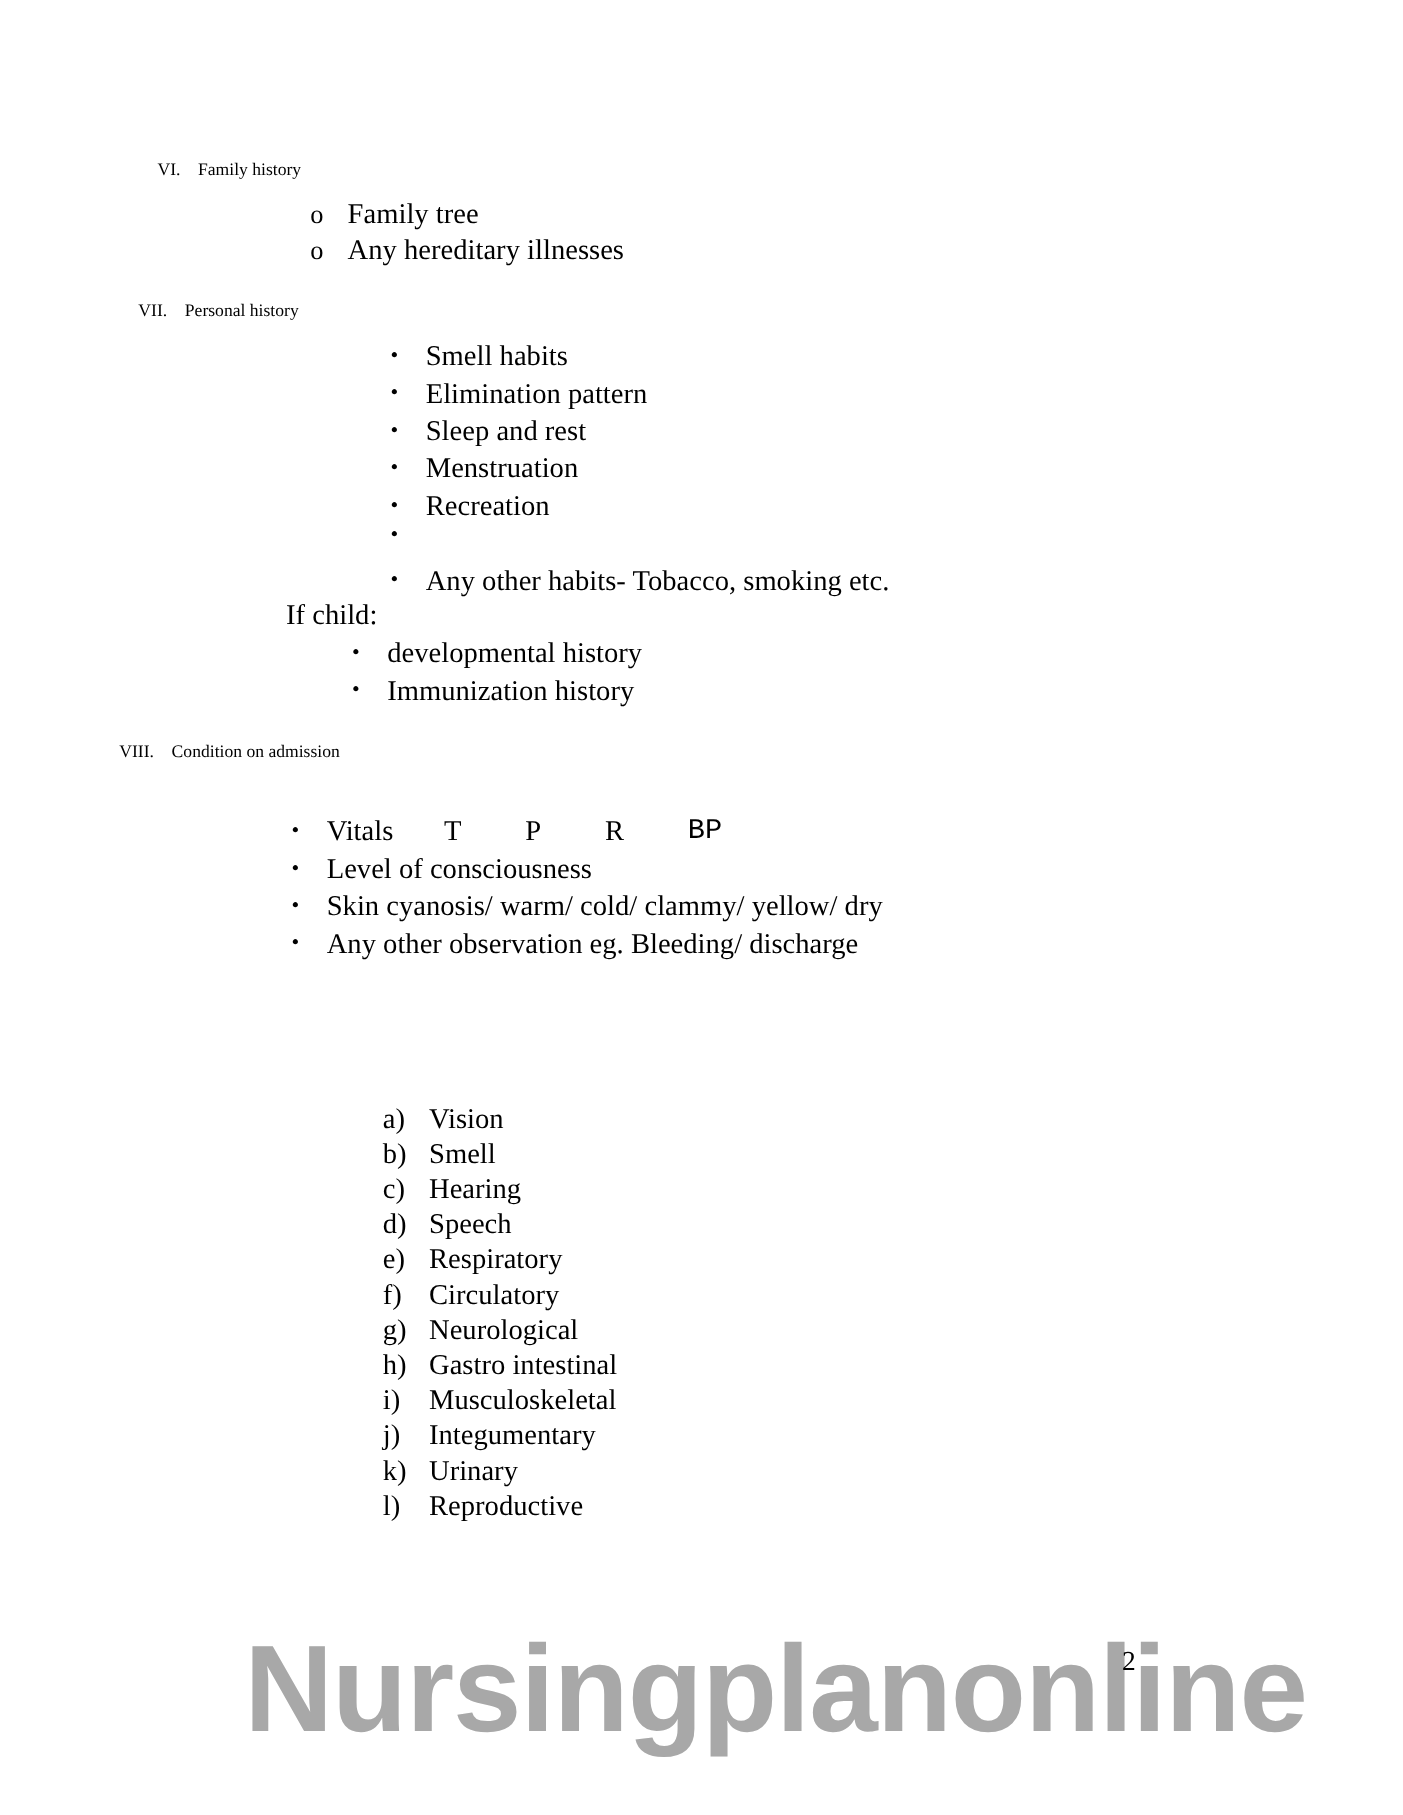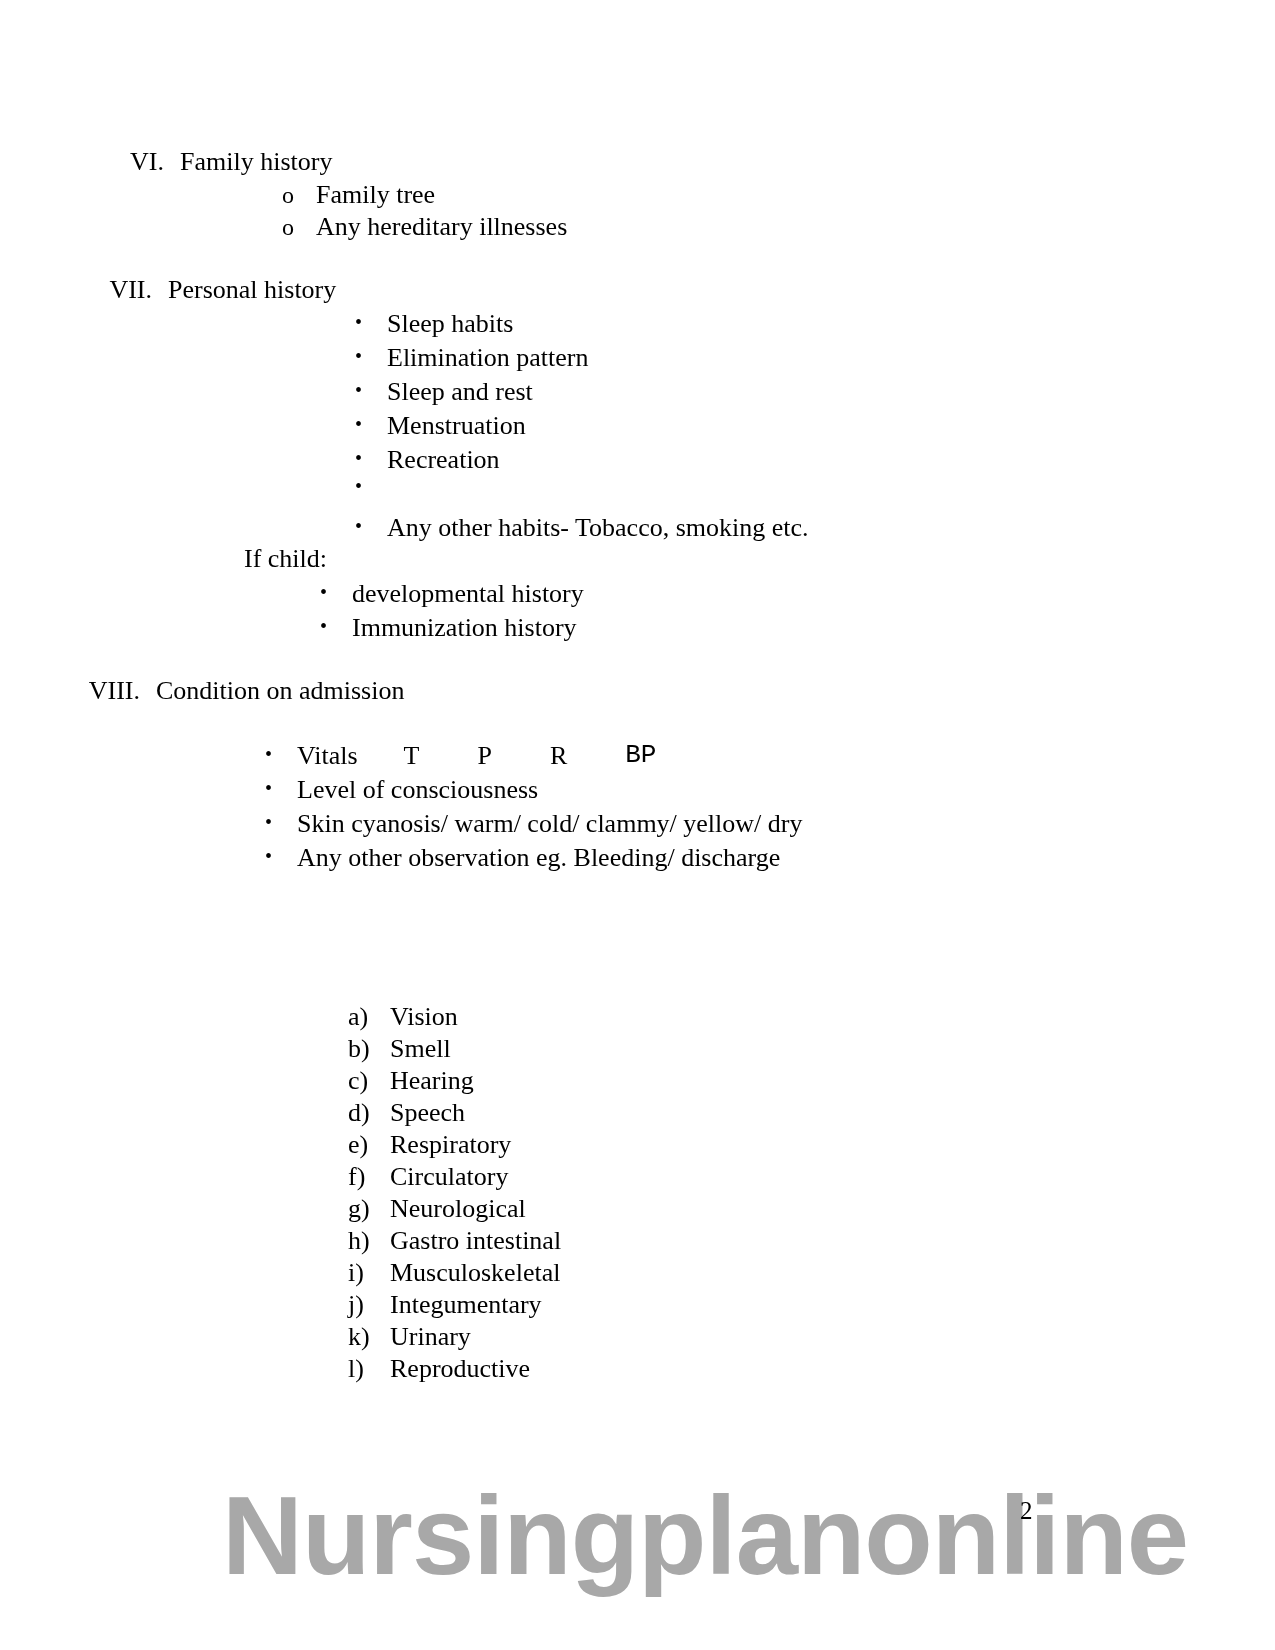--- a/index.html
+++ b/index.html
@@ -21,21 +21,21 @@
     inset: 0;
     width: 1275px;
     height: 1650px;
   }
 
   
   .section {
     position: absolute;
     display: flex;
     align-items: center;
-    font-size: 26px;
+    font-size: 16px;
     line-height: 1.28;
     white-space: nowrap;
   }
   .section .numeral {
     width: 72px;
     text-align: right;
     flex: 0 0 72px;
   }
   .section .heading {
     padding-left: 16px;
@@ -133,21 +133,21 @@
     <span class="txt">Any hereditary illnesses</span>
   </div>
 
   <div class="section" style="left:80px; top:273px;">
     <span class="numeral">VII.</span>
     <span class="heading">Personal history</span>
   </div>
 
   <div class="line bullet-filled" style="left:355px; top:307px;">
     <span class="marker">•</span>
-    <span class="txt">Sleep habits</span>
+    <span class="txt">Smell habits</span>
   </div>
   <div class="line bullet-filled" style="left:355px; top:341px;">
     <span class="marker">•</span>
     <span class="txt">Elimination pattern</span>
   </div>
   <div class="line bullet-filled" style="left:355px; top:375px;">
     <span class="marker">•</span>
     <span class="txt">Sleep and rest</span>
   </div>
   <div class="line bullet-filled" style="left:355px; top:409px;">
@@ -159,21 +159,21 @@
     <span class="txt">Recreation</span>
   </div>
   <div class="line bullet-filled" style="left:355px; top:477px;">
     <span class="marker">•</span>
   </div>
   <div class="line bullet-filled" style="left:355px; top:511px;">
     <span class="marker">•</span>
     <span class="txt">Any other habits- Tobacco, smoking etc.</span>
   </div>
 
-  <div class="plain" style="left:244px; top:542px;">If child:</div>
+  <div class="plain" style="left:260px; top:542px;">If child:</div>
 
   <div class="line bullet-filled" style="left:320px; top:577px;">
     <span class="marker">•</span>
     <span class="txt">developmental history</span>
   </div>
   <div class="line bullet-filled" style="left:320px; top:611px;">
     <span class="marker">•</span>
     <span class="txt">Immunization history</span>
   </div>
 

